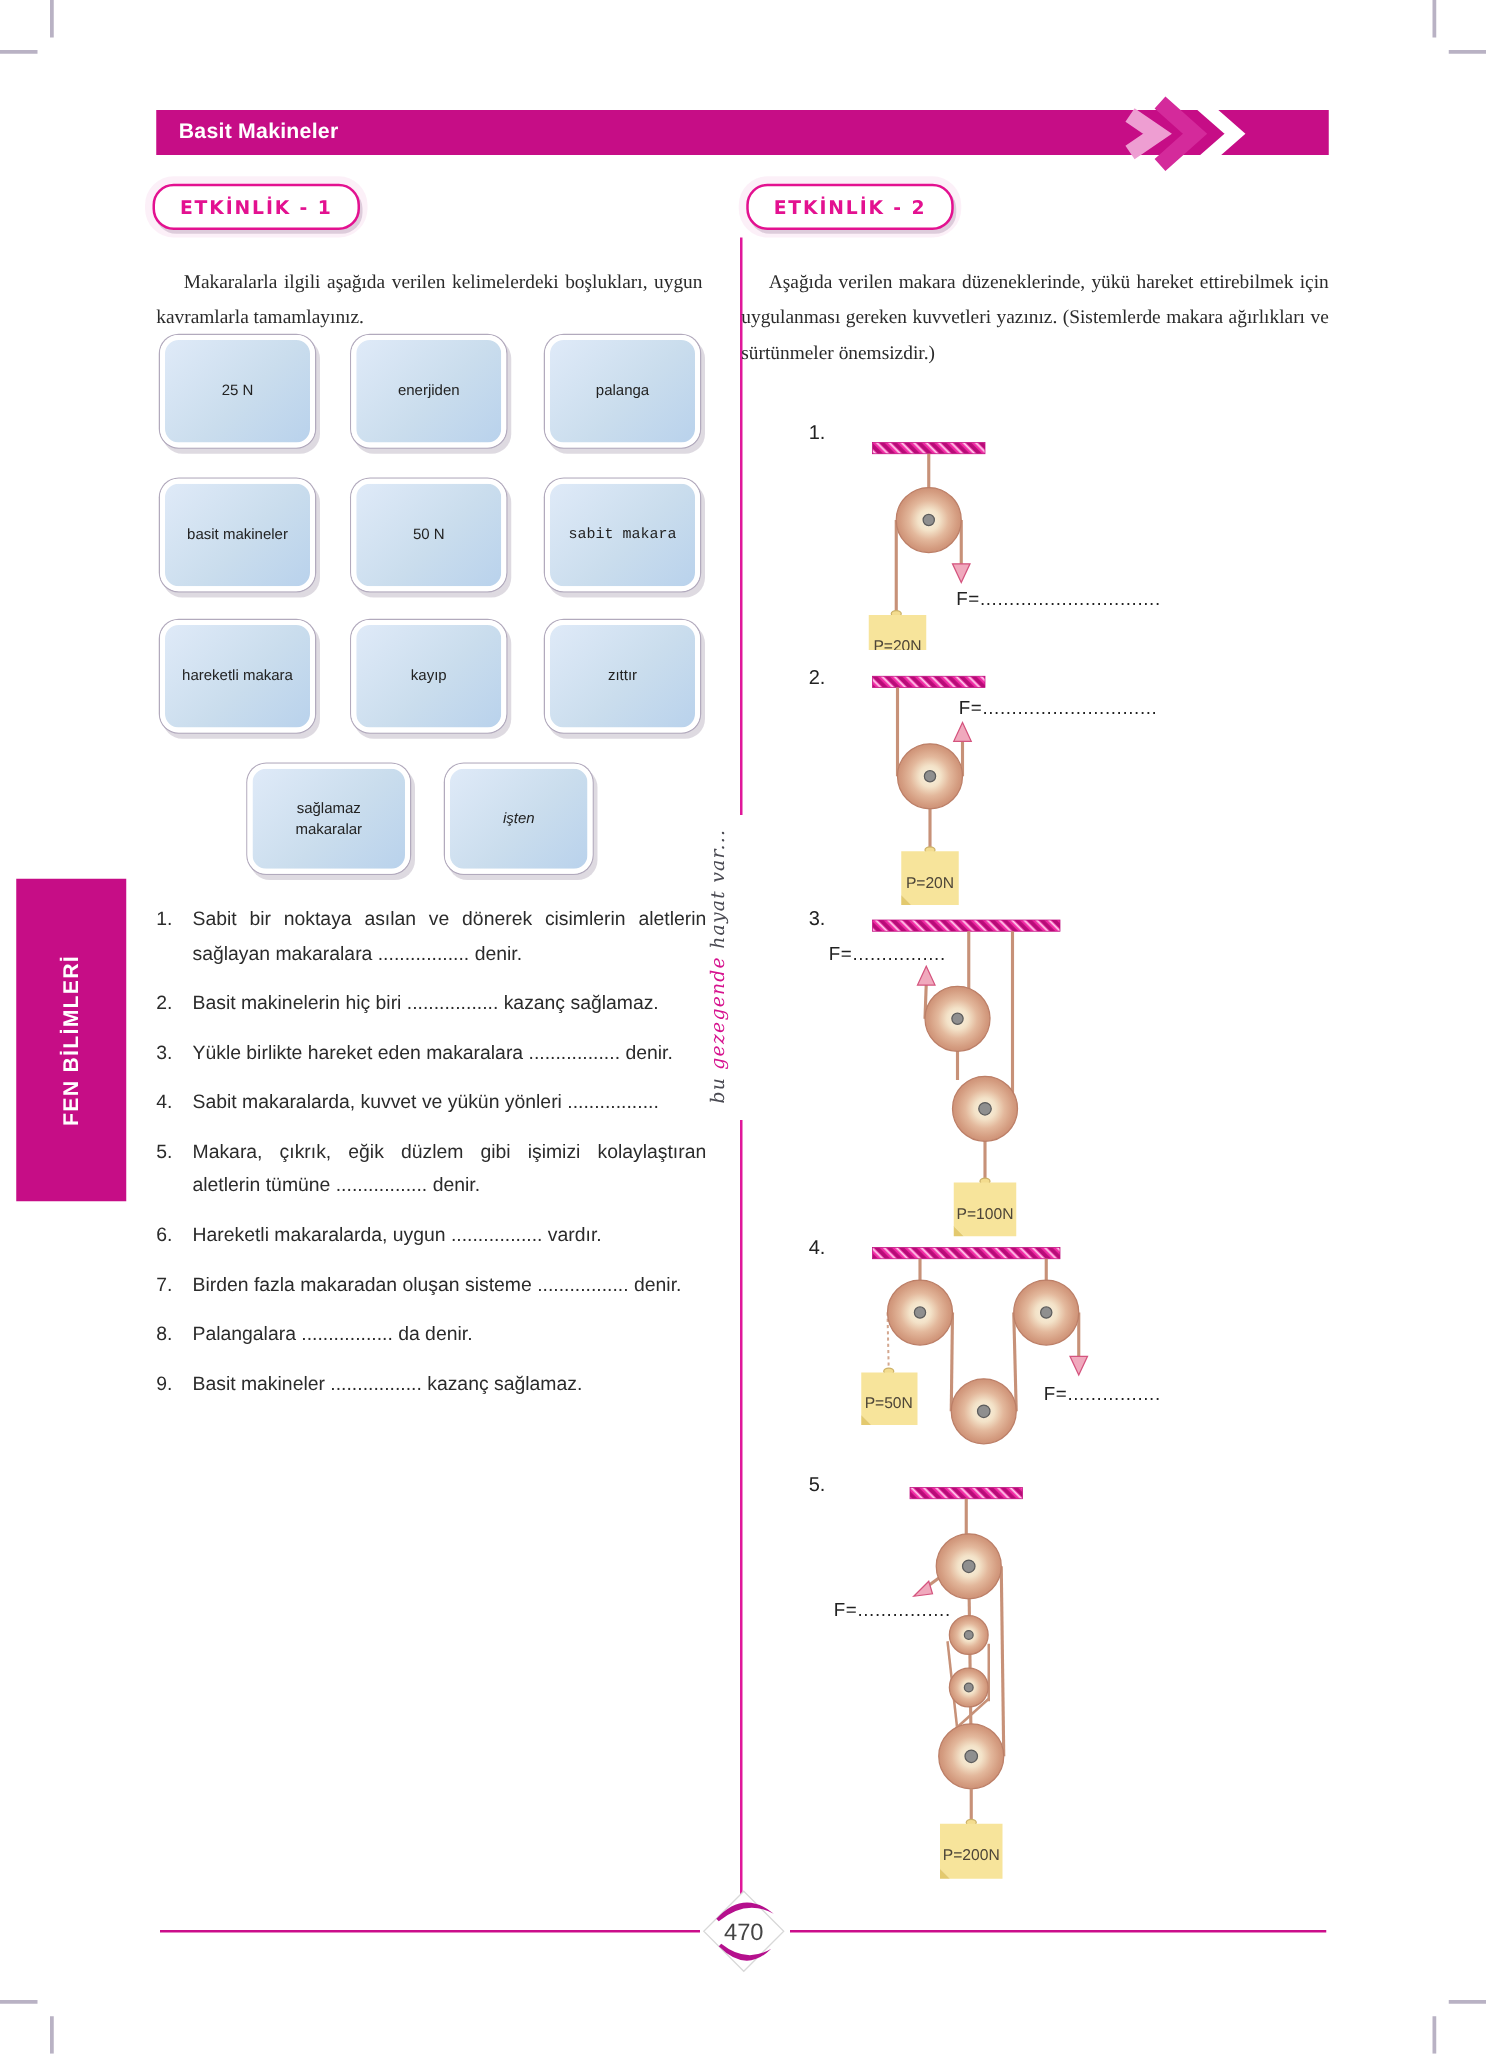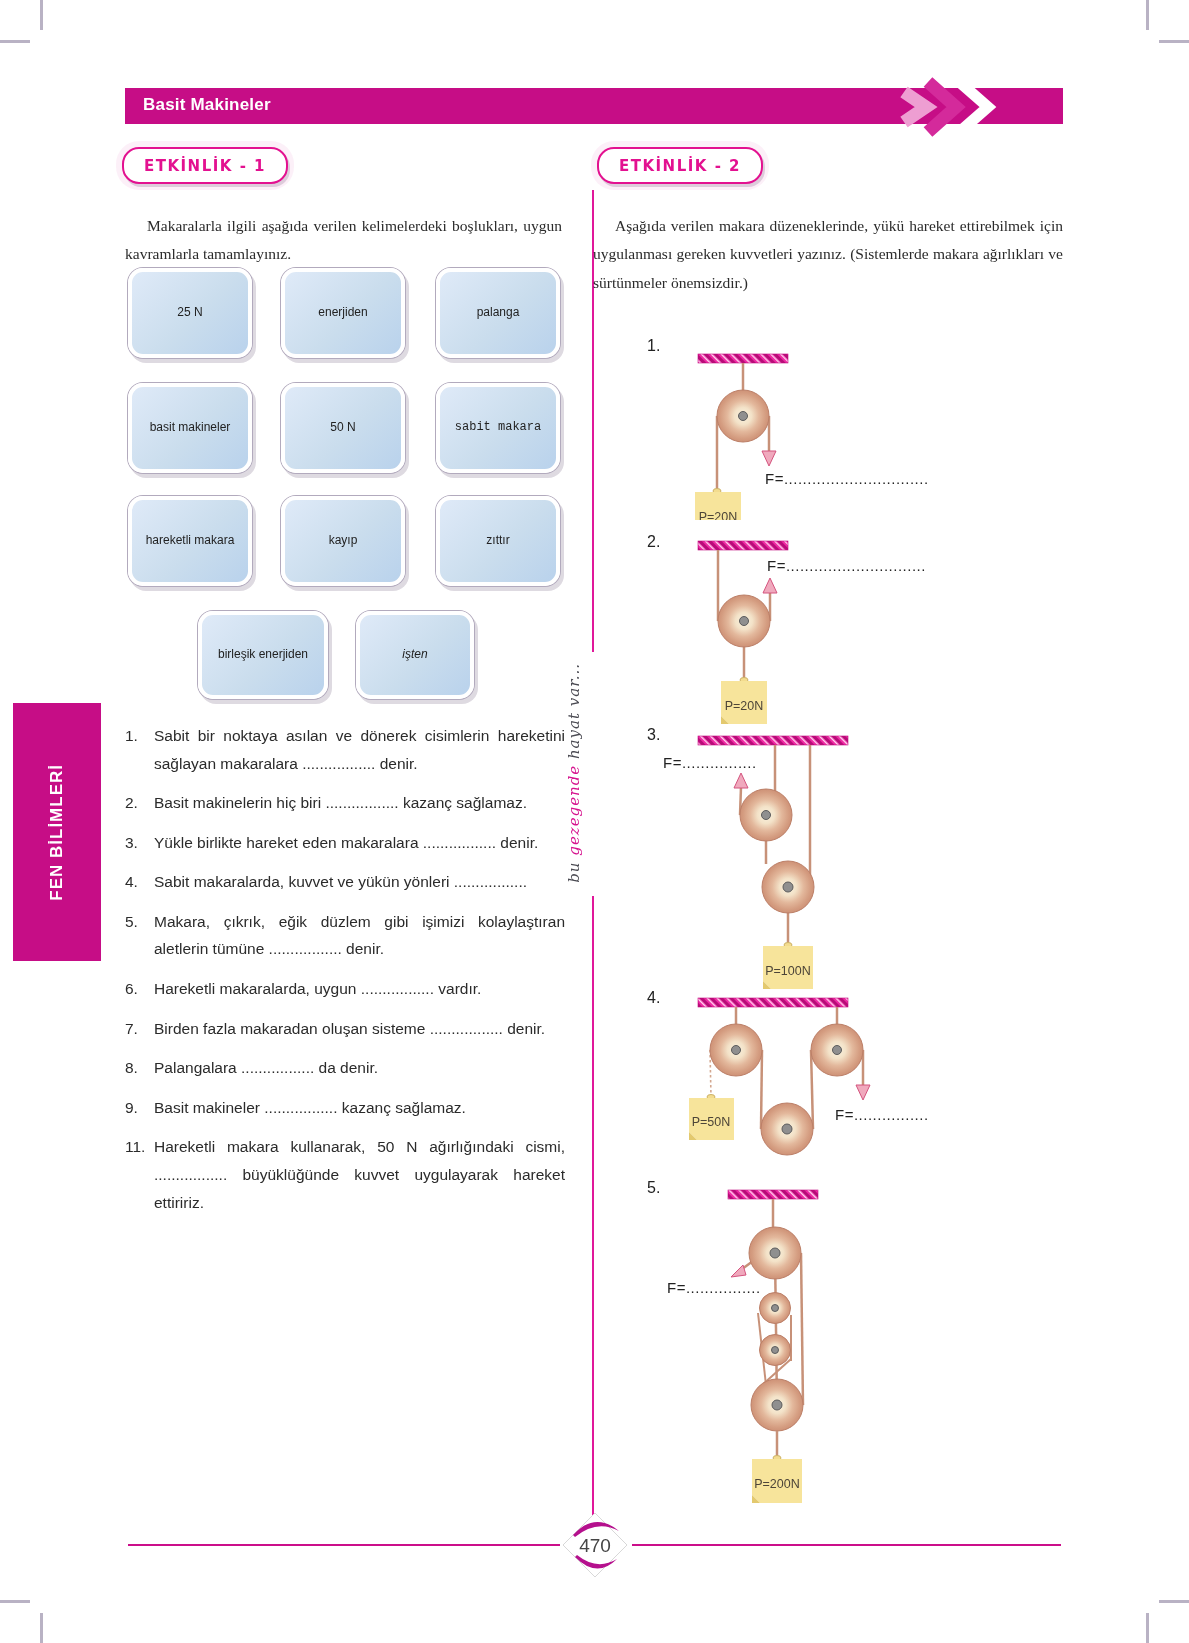--- a/index.html
+++ b/index.html
@@ -114,27 +114,27 @@
 
   <div class="word-box wb0">25 N</div>
   <div class="word-box wb1">enerjiden</div>
   <div class="word-box wb2">palanga</div>
   <div class="word-box wb3">basit makineler</div>
   <div class="word-box wb4">50 N</div>
   <div class="word-box wb5">sabit makara</div>
   <div class="word-box wb6">hareketli makara</div>
   <div class="word-box wb7">kayıp</div>
   <div class="word-box wb8">zıttır</div>
-  <div class="word-box wb9">birleşik enerjiden</div>
+  <div class="word-box wb9">sağlamaz makaralar</div>
   <div class="word-box wb10">işten</div>
 
   <div id="questions">
     <div class="q">
         <span class="q-num">1.</span>
-        <span class="q-text">Sabit bir noktaya asılan ve dönerek cisimlerin hareketini sağlayan makaralara ................. denir.</span>
+        <span class="q-text">Sabit bir noktaya asılan ve dönerek cisimlerin aletlerin sağlayan makaralara ................. denir.</span>
       </div>
     <div class="q">
         <span class="q-num">2.</span>
         <span class="q-text">Basit makinelerin hiç biri ................. kazanç sağlamaz.</span>
       </div>
     <div class="q">
         <span class="q-num">3.</span>
         <span class="q-text">Yükle birlikte hareket eden makaralara ................. denir.</span>
       </div>
     <div class="q">
@@ -153,24 +153,20 @@
         <span class="q-num">7.</span>
         <span class="q-text">Birden fazla makaradan oluşan sisteme ................. denir.</span>
       </div>
     <div class="q">
         <span class="q-num">8.</span>
         <span class="q-text">Palangalara ................. da denir.</span>
       </div>
     <div class="q">
         <span class="q-num">9.</span>
         <span class="q-text">Basit makineler ................. kazanç sağlamaz.</span>
-      </div>
-    <div class="q">
-        <span class="q-num">11.</span>
-        <span class="q-text">Hareketli makara kullanarak, 50 N ağırlığındaki cismi, ................. büyüklüğünde kuvvet uygulayarak hareket ettiririz.</span>
       </div>
   </div>
 
   <div class="activity-pill" style="left:597px;top:147px">
     <span>ETKİNLİK - 2</span>
   </div>
   <p class="intro" id="intro2">Aşağıda verilen makara düzeneklerinde, yükü hareket ettirebilmek için uygulanması gereken kuvvetleri yazınız. (Sistemlerde makara ağırlıkları ve sürtünmeler önemsizdir.)</p>
 
   <svg id="d1" class="diagram" width="420" height="195" viewBox="0 0 420 195">
     <text class="num-t" x="52" y="26">1.</text>

